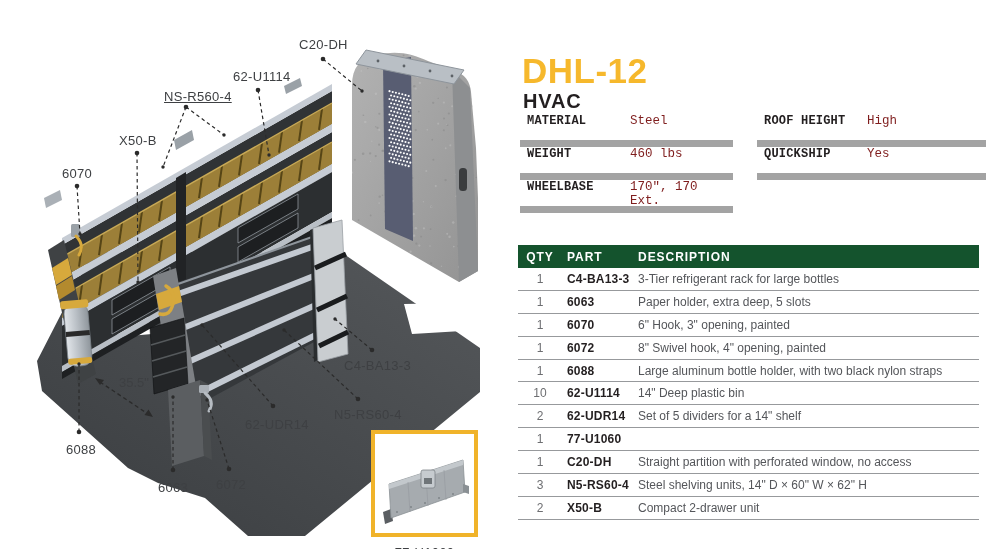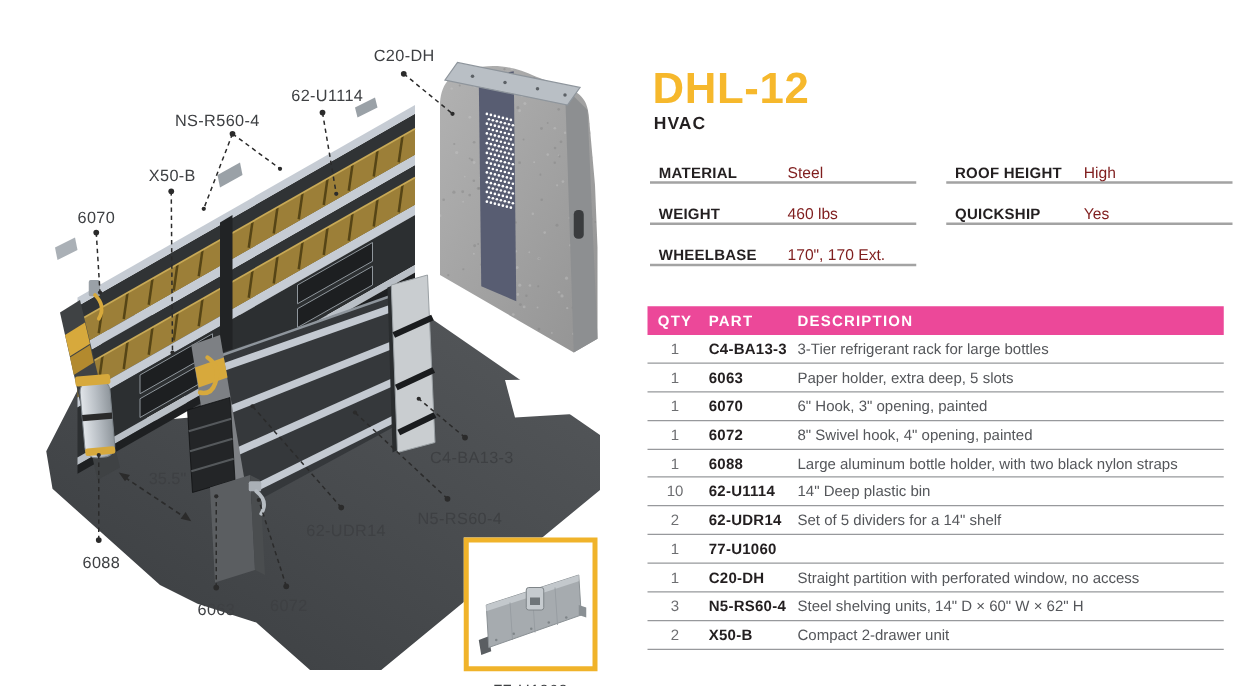--- a/index.html
+++ b/index.html
@@ -26,38 +26,39 @@
     position:absolute; left:371px; top:517px; width:107px; text-align:center;
     font-size:13px; color:#3e4043; letter-spacing:.3px;
   }
   
   .right-panel { position:absolute; left:510px; top:0; width:490px; height:466px; }
   .sheet-title {
     position:absolute; left:12px; top:25px; font-size:35px; line-height:1;
     font-weight:800; color:#f6b82c; letter-spacing:.5px;
   }
   .sheet-subtitle {
-    position:absolute; left:13px; top:62px; font-size:14px; font-weight:700;
+    position:absolute; left:13px; top:62px; font-size:20px; font-weight:700;
     color:#231f20; letter-spacing:.8px;
   }
   .spec-grid {
     position:absolute; left:10px; top:86px; width:466px;
     display:grid; grid-template-columns:213px 229px; column-gap:24px;
     grid-auto-flow:column; grid-template-rows:repeat(3,33px);
   }
   .spec-cell {
-    display:flex; align-items:flex-end; border-bottom:2px solid #a3a3a3;
+    display:flex; align-items:flex-start; border-bottom:7px solid #a3a3a3;
     padding-left:7px;
+    font-family:Liberation Mono, monospace;
   }
   .spec-label { width:103px; flex:0 0 103px; font-size:12px; font-weight:700; color:#231f20; letter-spacing:.2px; }
   .spec-value { font-size:12.5px; color:#7f1d1d; }
   .parts-table { position:absolute; left:8px; top:217px; width:461px; }
   .pt-header {
     display:grid; grid-template-columns:44px 76px 1fr; height:23px;
-    background:#ec4899; color:#ffffff; align-items:center;
+    background:#14532d; color:#ffffff; align-items:center;
     font-size:12px; font-weight:700; letter-spacing:.08em;
   }
   .pt-header .h-qty { text-align:center; }
   .pt-header .h-part { padding-left:5px; }
   .pt-row {
     display:grid; grid-template-columns:44px 76px 1fr; height:22.9px;
     align-items:center; border-bottom:1px solid #97999c; font-size:12px;
   }
   .pt-qty  { text-align:center; color:#6d6e71; }
   .pt-part { padding-left:5px; font-weight:700; color:#231f20; letter-spacing:.2px; }
@@ -549,21 +550,21 @@
       <g>
         <line x1="100" y1="354" x2="148" y2="386" stroke="#2b2b2b" stroke-width="1.3" stroke-dasharray="4,3"></line>
         <polygon points="95,350 100,357 104,352" fill="#2b2b2b"></polygon>
         <polygon points="153,389 144.5,387 148.5,381.5" fill="#2b2b2b"></polygon>
       </g>
     </svg>
 
     <div id="callouts">
         <div class="callout" style="left: 299px; top: 9px;">C20-DH</div>
         <div class="callout" style="left: 233px; top: 41px;">62-U1114</div>
-        <div class="callout" style="left: 140px; top: 61px;">NS-R560-4</div>
+        <div class="callout" style="left: 164px; top: 61px; text-decoration: underline;">NS-R560-4</div>
         <div class="callout" style="left: 119px; top: 105px;">X50-B</div>
         <div class="callout" style="left: 62px; top: 138px;">6070</div>
         <div class="callout" style="left: 66px; top: 414px;">6088</div>
         <div class="callout" style="left: 158px; top: 452px;">6063</div>
         <div class="callout" style="left: 216px; top: 449px;">6072</div>
         <div class="callout" style="left: 245px; top: 389px;">62-UDR14</div>
         <div class="callout" style="left: 334px; top: 379px;">N5-RS60-4</div>
         <div class="callout" style="left: 344px; top: 330px;">C4-BA13-3</div>
       </div>
     <div class="dim-label">35.5"</div>

